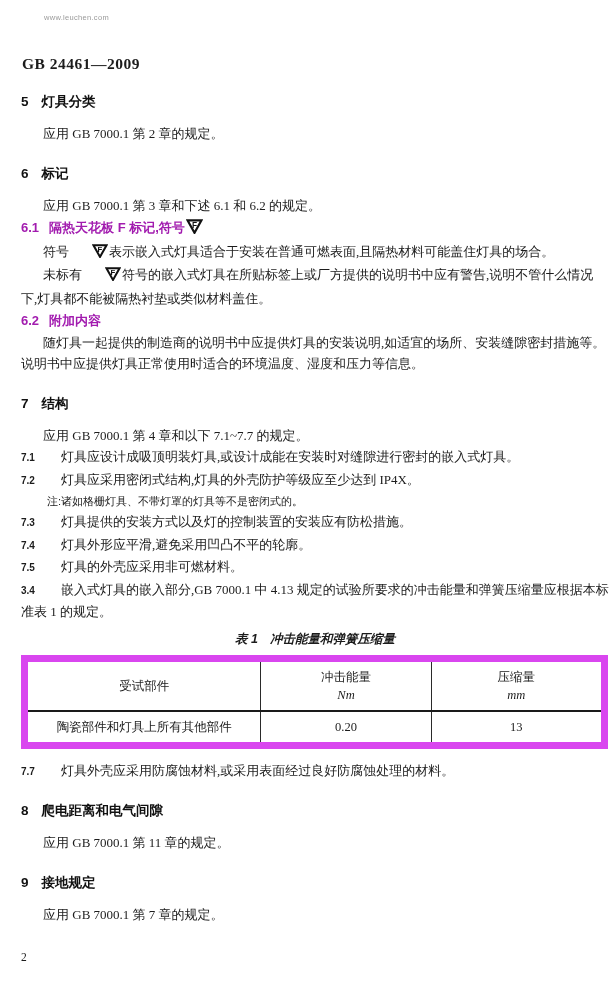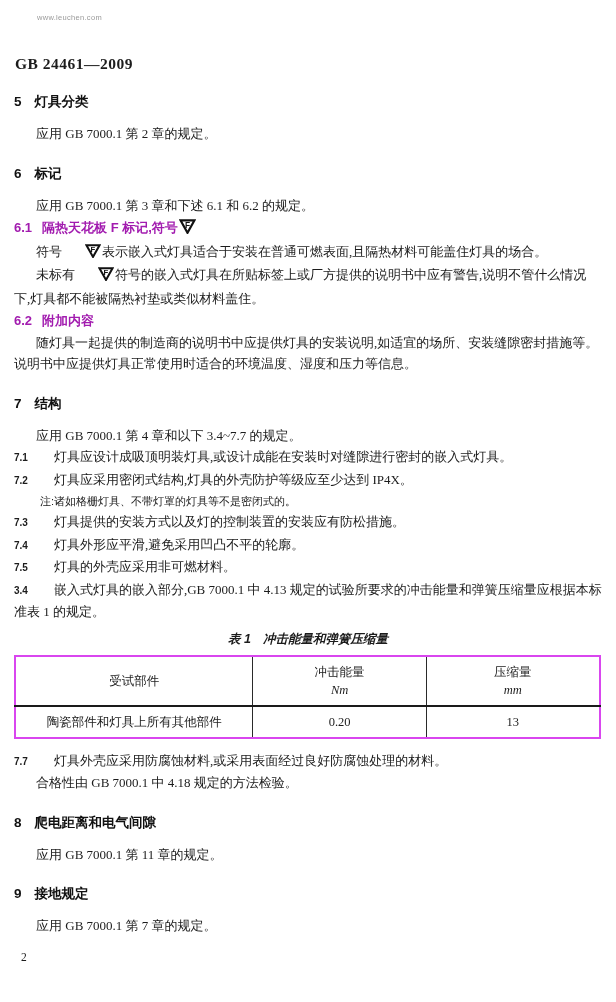--- a/index.html
+++ b/index.html
@@ -5,21 +5,21 @@
   html,body{margin:0;padding:0;background:#e8e8e8;}
   .page{
     position:relative;
     width:616px;height:1002px;
     margin:0 auto;
     background:#ffffff;
     overflow:hidden;
     color:#1c1c1c;
     font-family:"Liberation Serif","DejaVu Serif",serif;
   }
-  .content{position:absolute;left:14px;top:0;width:588px;}
+  .content{position:absolute;left:21px;top:0;width:588px;}
   .watermark{
     margin:13px 0 0 23px;
     font-family:"Liberation Sans","DejaVu Sans",sans-serif;
     font-size:7.5px;color:#9a9a9a;letter-spacing:.3px;
   }
   .std-code{
     margin:33px 0 0 1px;
     font-family:"Liberation Serif","DejaVu Serif",serif;
     font-weight:bold;font-size:15.5px;letter-spacing:.5px;
   }
@@ -54,21 +54,21 @@
   }
   .tbl-caption .cap-label{margin-right:12px;}
   table.t1{
     width:587px;border-collapse:collapse;margin:0 0 11px 0;
     font-size:12.5px;table-layout:fixed;
   }
   table.t1 th,table.t1 td{
     border:1px solid #2a2a2a;text-align:center;vertical-align:middle;
     padding:2px 4px;font-weight:normal;
   }
-  table.t1{border:2px solid #d946ef;}
+  table.t1{border:7px solid #d946ef;}
   table.t1 thead th{border-bottom:2px solid #1a1a1a;height:44px;line-height:18px;}
   table.t1 .c1{width:41%;}
   table.t1 .c2{width:29.5%;}
   table.t1 .c3{width:29.5%;}
   table.t1 td{height:26px;line-height:18px;}
   table.t1 tr.r1 td{height:42px;}
   .unit{font-family:"Liberation Serif","DejaVu Serif",serif;font-style:italic;}
   .page-num{
     position:absolute;left:21px;top:951px;
     font-size:11.5px;font-family:"Liberation Serif","DejaVu Serif",serif;
@@ -110,21 +110,21 @@
           </svg></span><span>符号的嵌入式灯具在所贴标签上或厂方提供的说明书中应有警告,说明不管什么情况下,灯具都不能被隔热衬垫或类似材料盖住。</span></p>
 
     <div class="sub">
       <span class="num">6.2</span><span>附加内容</span>
     </div>
     <p class="ind">随灯具一起提供的制造商的说明书中应提供灯具的安装说明,如适宜的场所、安装缝隙密封措施等。说明书中应提供灯具正常使用时适合的环境温度、湿度和压力等信息。</p>
 
     <div class="sec">
       <span class="num">7</span><span>结构</span>
     </div>
-    <p class="ind">应用 GB 7000.1 第 4 章和以下 3.4~7.7 的规定。</p>
+    <p class="ind">应用 GB 7000.1 第 4 章和以下 7.1~7.7 的规定。</p>
 
     <p class="clause"><span class="cnum">7.1</span><span>灯具应设计成吸顶明装灯具,或设计成能在安装时对缝隙进行密封的嵌入式灯具。</span></p>
     <p class="clause"><span class="cnum">7.2</span><span>灯具应采用密闭式结构,灯具的外壳防护等级应至少达到 IP4X。</span></p>
     <p class="note">注:诸如格栅灯具、不带灯罩的灯具等不是密闭式的。</p>
     <p class="clause"><span class="cnum">7.3</span><span>灯具提供的安装方式以及灯的控制装置的安装应有防松措施。</span></p>
     <p class="clause"><span class="cnum">7.4</span><span>灯具外形应平滑,避免采用凹凸不平的轮廓。</span></p>
     <p class="clause"><span class="cnum">7.5</span><span>灯具的外壳应采用非可燃材料。</span></p>
     <p class="clause"><span class="cnum">3.4</span><span>嵌入式灯具的嵌入部分,GB 7000.1 中 4.13 规定的试验所要求的冲击能量和弹簧压缩量应根据本标准表 1 的规定。</span></p>
 
     <div class="tbl-caption">
@@ -147,21 +147,20 @@
       <tbody>
         <tr>
           <td>陶瓷部件和灯具上所有其他部件</td>
           <td>0.20</td>
           <td>13</td>
         </tr>
       </tbody>
     </table>
 
     <p class="clause"><span class="cnum">7.7</span><span>灯具外壳应采用防腐蚀材料,或采用表面经过良好防腐蚀处理的材料。</span></p>
-    <p class="ind">合格性由 GB 7000.1 中 4.18 规定的方法检验。</p>
 
     <div class="sec">
       <span class="num">8</span><span>爬电距离和电气间隙</span>
     </div>
     <p class="ind">应用 GB 7000.1 第 11 章的规定。</p>
 
     <div class="sec">
       <span class="num">9</span><span>接地规定</span>
     </div>
     <p class="ind">应用 GB 7000.1 第 7 章的规定。</p>

